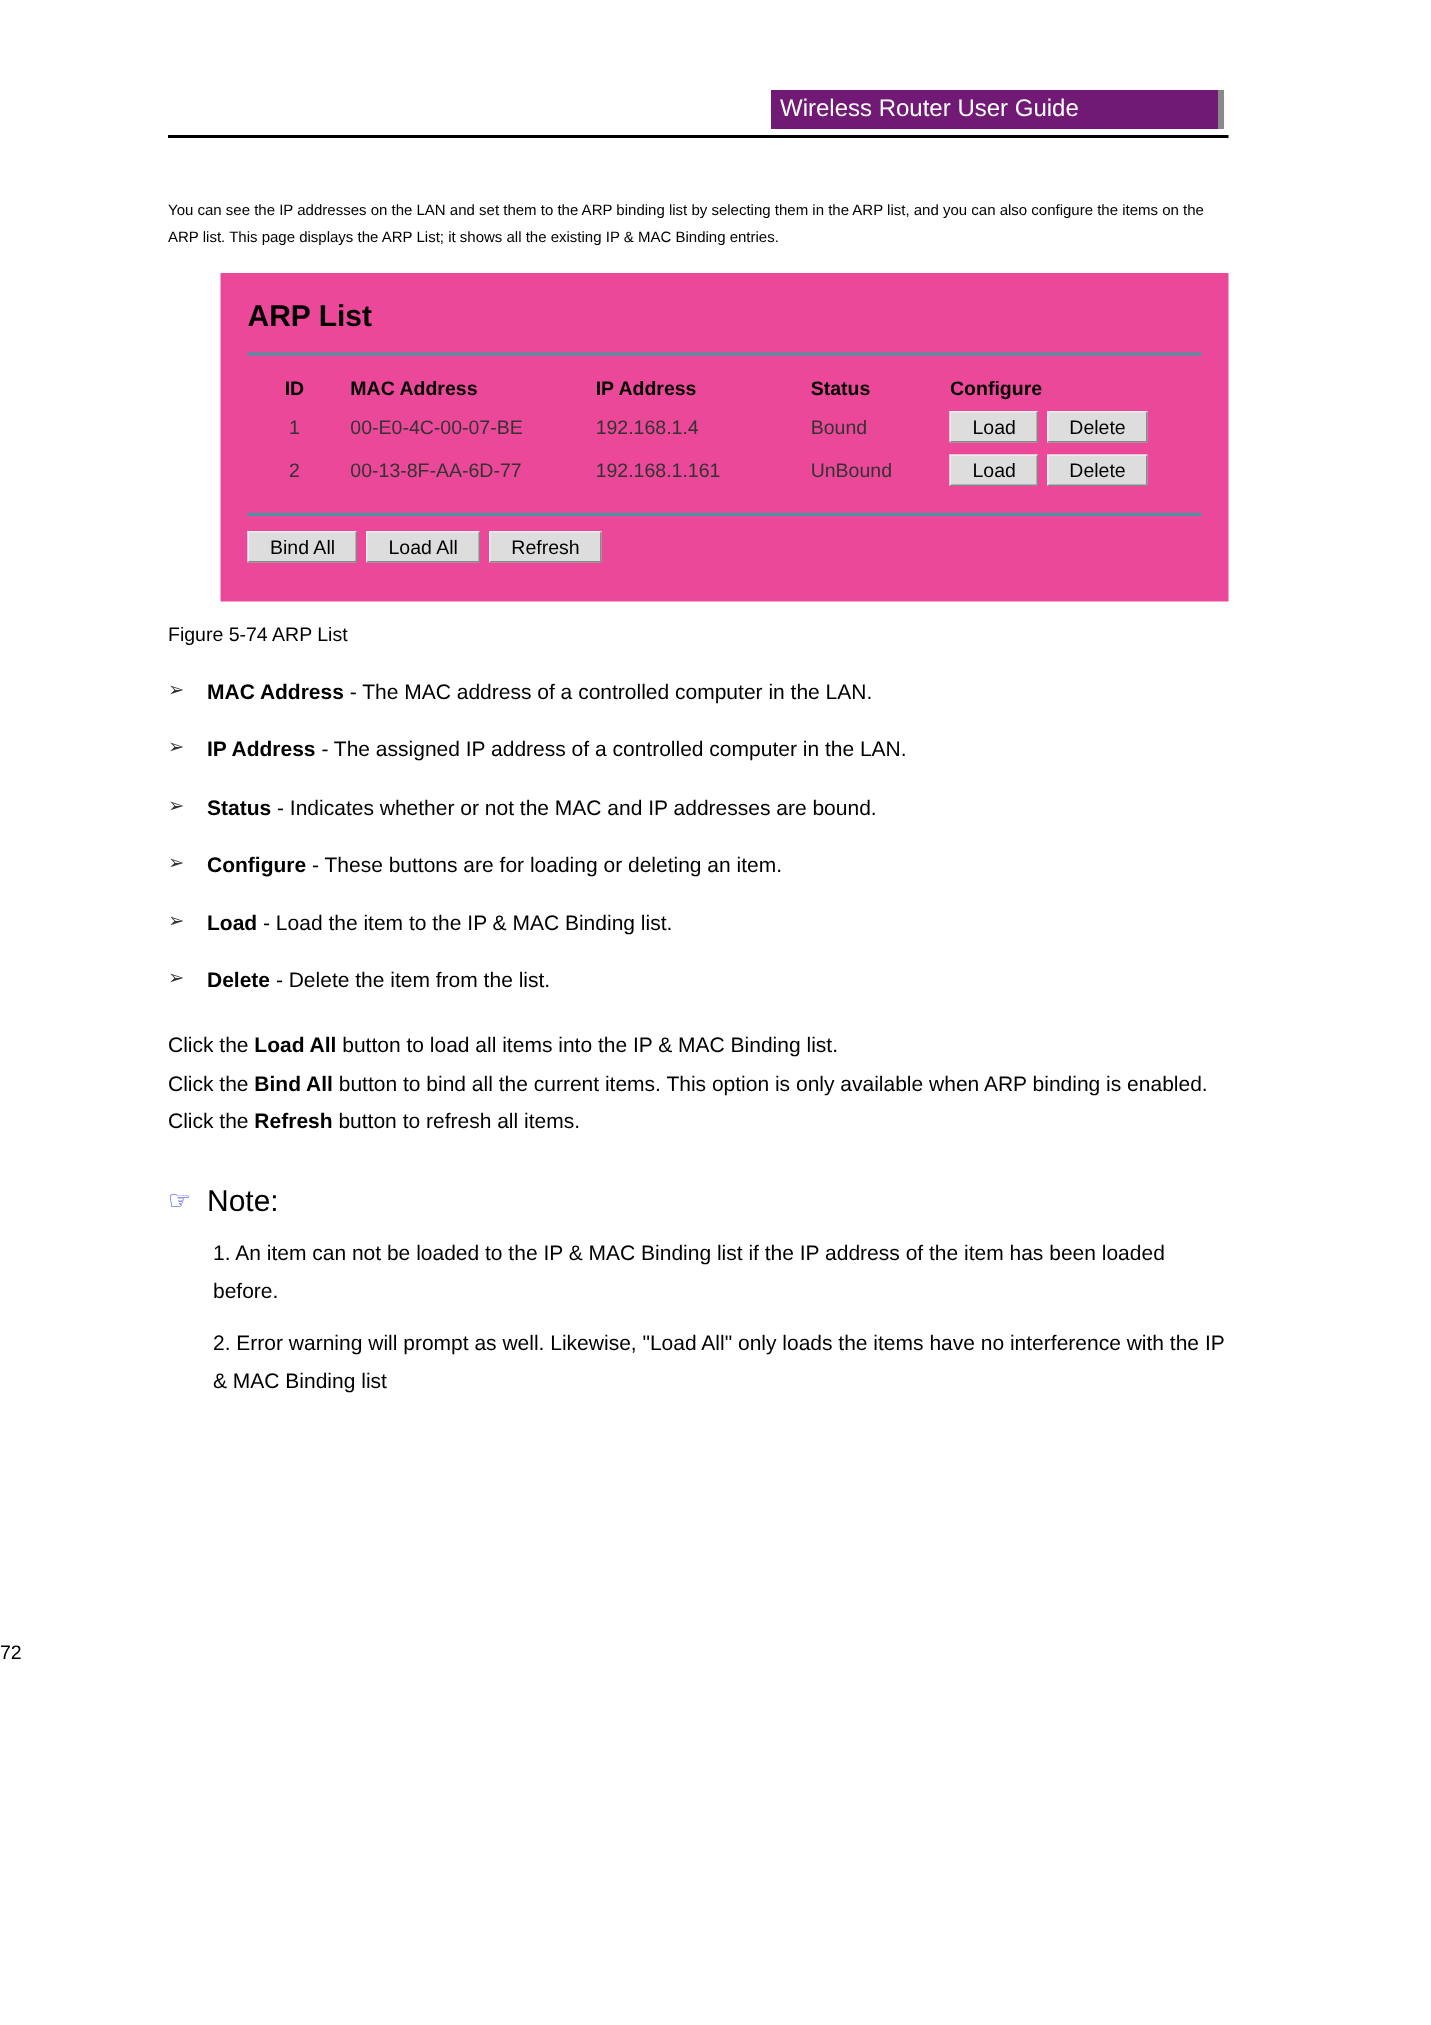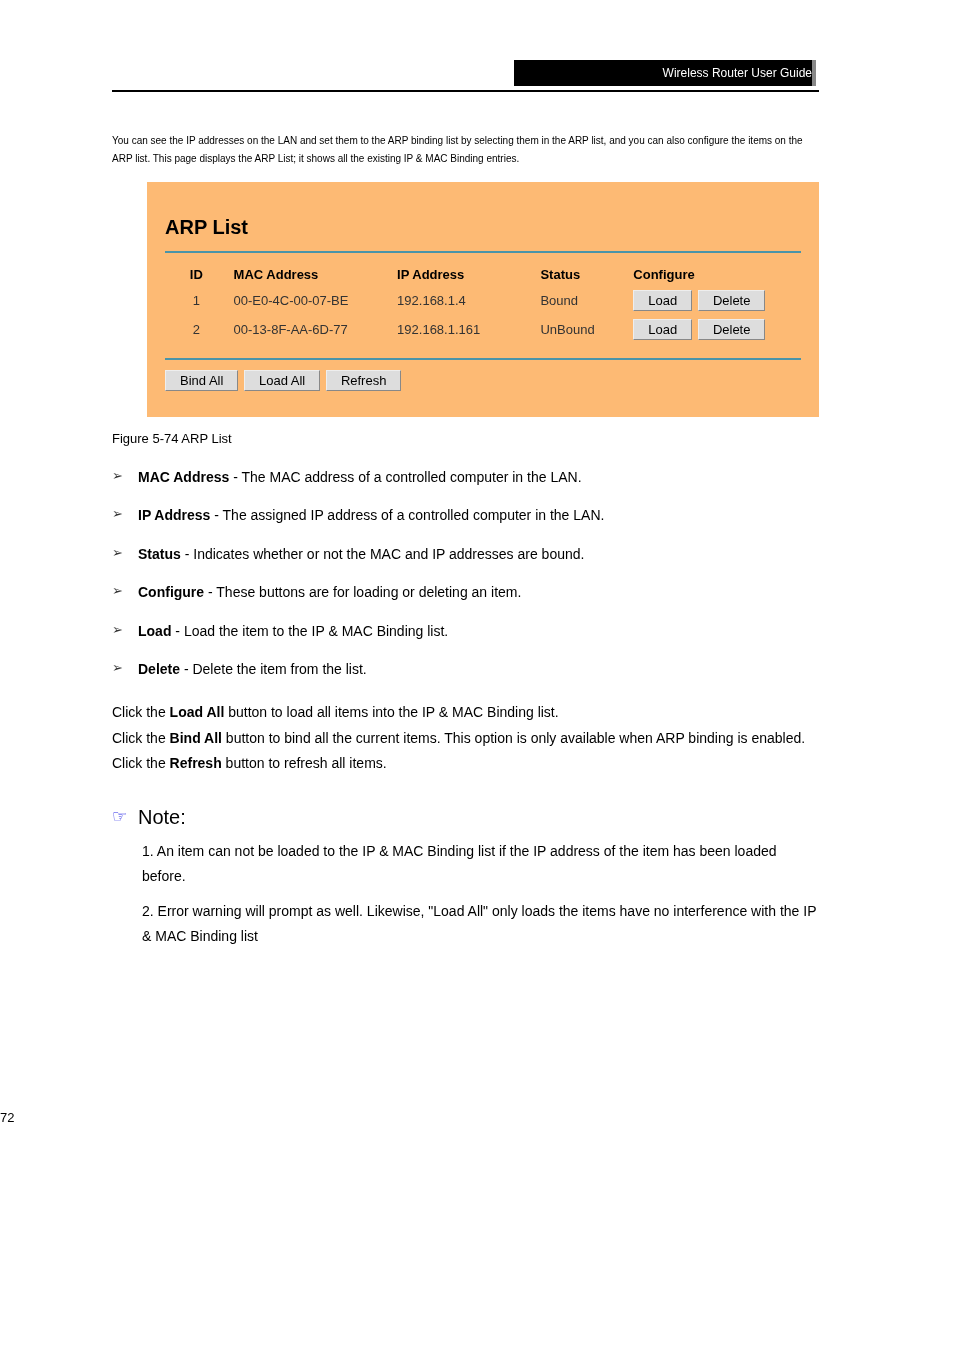--- a/index.html
+++ b/index.html
@@ -15,43 +15,42 @@
     position: relative;
     height: 30px;
     margin: 60px 0 0 0;
   }
   .black-bar {
     position: absolute;
     right: 138px;
     top: 0;
     height: 26px;
     width: 292px;
-    background: #000000;
+    background: #701a75;
     border-right: 4px solid #888;
     color: #fff;
-    font-size: 12px;
+    font-size: 16px;
     padding-left: 6px;
     line-height: 26px;
     overflow: hidden;
-    text-align: right;
   }
   .rule {
     border: 0;
     border-top: 2px solid #000;
     margin: 0 135px 0 112px;
   }
   .intro {
     margin: 40px 135px 0 112px;
     line-height: 1.8;
     font-size: 10px;
   }
   .arp-panel {
-    background: #fdba74;
+    background: #ec4899;
     margin: 14px 135px 0 147px;
-    padding: 28px 18px 26px 18px;
+    padding: 12px 18px 26px 18px;
   }
   .arp-title {
     font-family: Arial;
     font-size: 20px;
     font-weight: bold;
     margin: 6px 0 12px 0;
   }
   .hr-teal {
     border: 0;
     border-top: 2px solid #4a94a8;

